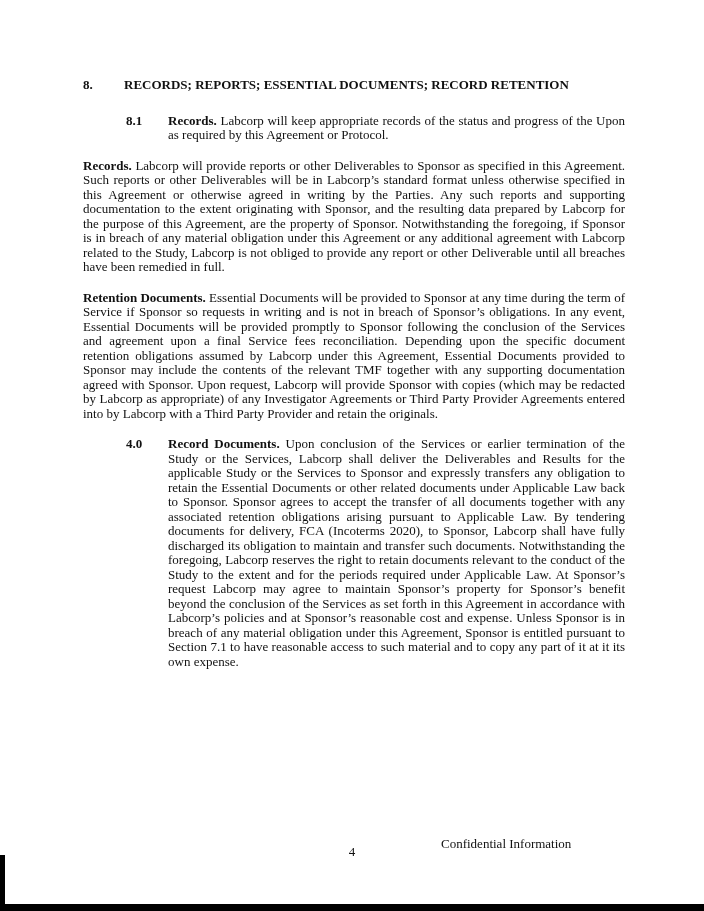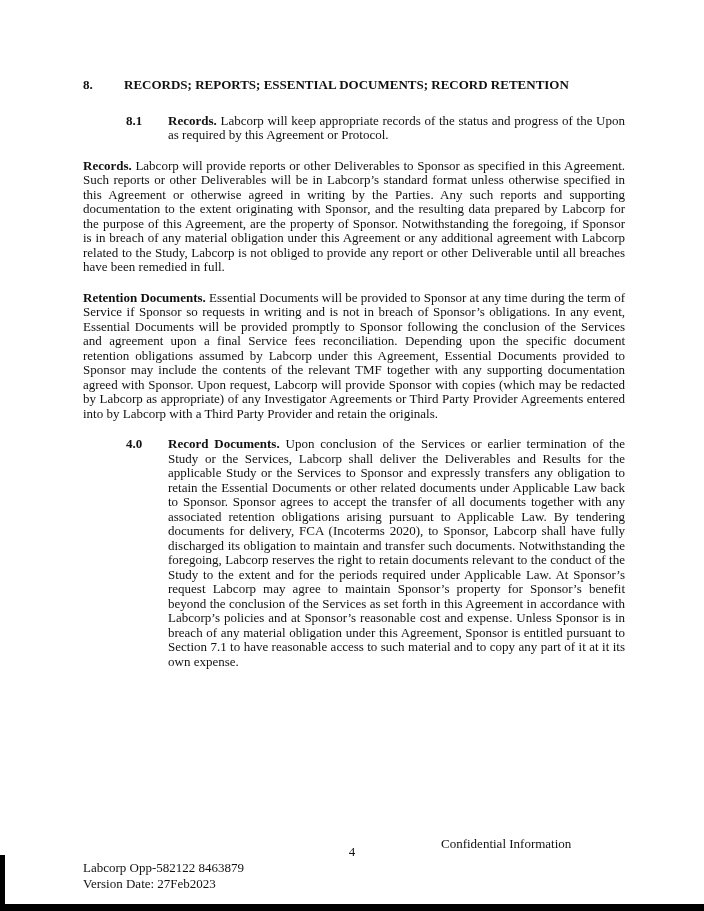--- a/index.html
+++ b/index.html
@@ -125,23 +125,19 @@
       <div class="s-body">
         <span class="s-title">Record Documents.</span>
         <span>Upon conclusion of the Services or earlier termination of the Study or the Services, Labcorp shall deliver the Deliverables and Results for the applicable Study or the Services to Sponsor and expressly transfers any obligation to retain the Essential Documents or other related documents under Applicable Law back to Sponsor. Sponsor agrees to accept the transfer of all documents together with any associated retention obligations arising pursuant to Applicable Law.  By tendering documents for delivery, FCA (Incoterms 2020), to Sponsor, Labcorp shall have fully discharged its obligation to maintain and transfer such documents. Notwithstanding the foregoing, Labcorp reserves the right to retain documents relevant to the conduct of the Study to the extent and for the periods required under Applicable Law. At Sponsor’s request Labcorp may agree to maintain Sponsor’s property for Sponsor’s benefit beyond the conclusion of the Services as set forth in this Agreement in accordance with Labcorp’s policies and at Sponsor’s reasonable cost and expense. Unless Sponsor is in breach of any material obligation under this Agreement, Sponsor is entitled pursuant to Section 7.1 to have reasonable access to such material and to copy any part of it at it its own expense.</span>
       </div>
     </div>
 
   </div>
 
   <div class="page-number">4</div>
 
-  <div class="footer-left">
-    <div>Labcorp Opp-582122 8463879</div>
-    <div>Version Date: 27Feb2023</div>
-  </div>
 
   <div class="footer-right">Confidential Information</div>
 
   <div class="scan-bar-left"></div>
   <div class="scan-bar-bottom"></div>
 
 </div>
 
 </body></html>

